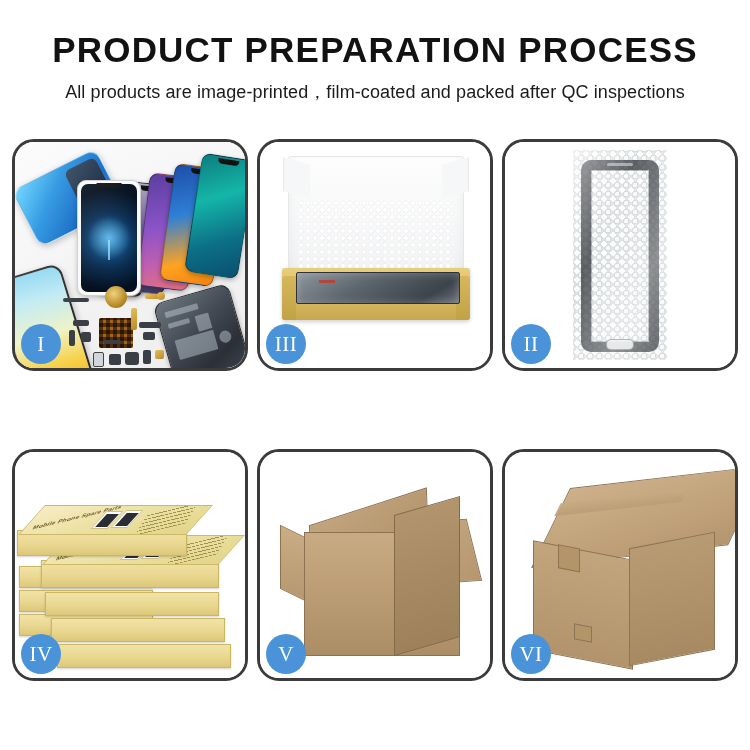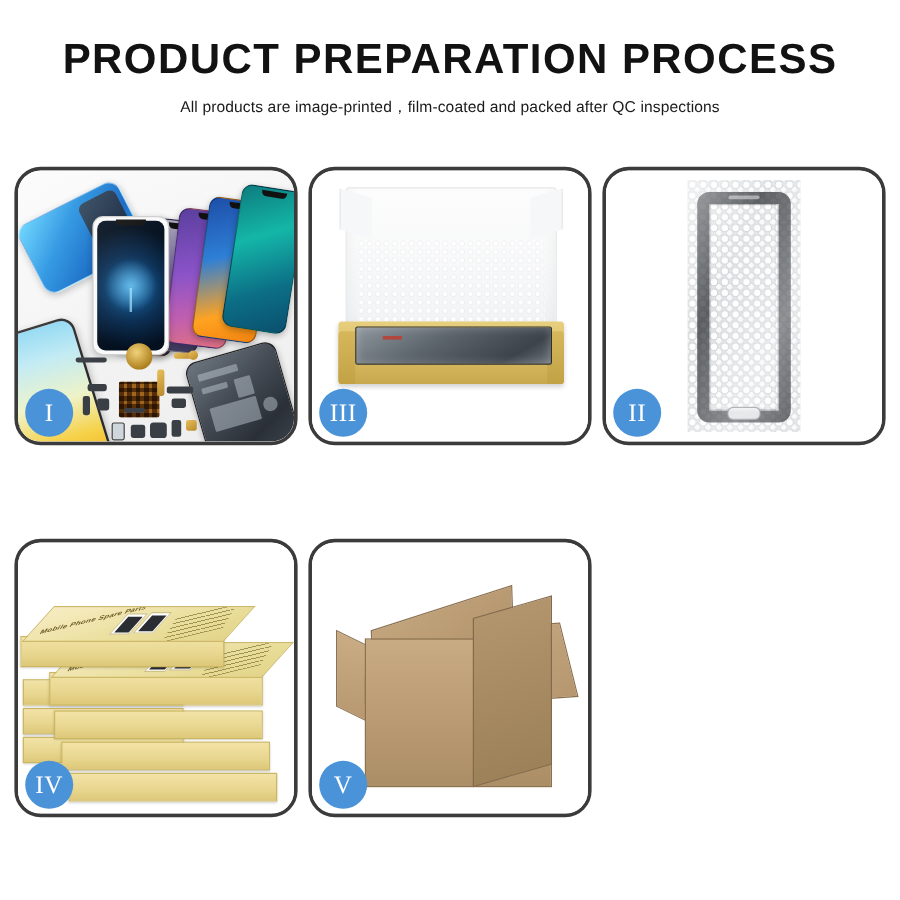--- a/index.html
+++ b/index.html
@@ -17,21 +17,21 @@
   .title{
     font-size:35px;
     letter-spacing:1.2px;
     font-weight:700;
     color:#121212;
     line-height:1;
     white-space:nowrap;
   }
   .subtitle{
     margin-top:13px;
-    font-size:13px;
+    font-size:18px;
     color:#1b1b1b;
     letter-spacing:.1px;
     white-space:nowrap;
   }
 
   
   .grid{
     position:absolute;
     left:12px;top:139px;
     width:726px;
@@ -456,15 +456,29 @@
           </div>
           <div class="rim5"></div>
           <div class="body5">
               <div class="face"></div>
             </div>
         </div>
       </div>
       <div class="badge">V</div>
     </div>
 
+    <div class="panel">
+      <div class="photo p6">
+        <div class="carton6">
+          <div class="top6"></div>
+          <div class="tape6"></div>
+          <div class="frontL6">
+            <div class="tab6" style="left:24px;top:-2px;width:20px;height:22px;"></div>
+            <div class="tab6" style="left:40px;top:74px;width:16px;height:14px;"></div>
+          </div>
+          <div class="frontR6"></div>
+        </div>
+      </div>
+      <div class="badge">VI</div>
+    </div>
 
   </div>
 </div>
 
 </body></html>

